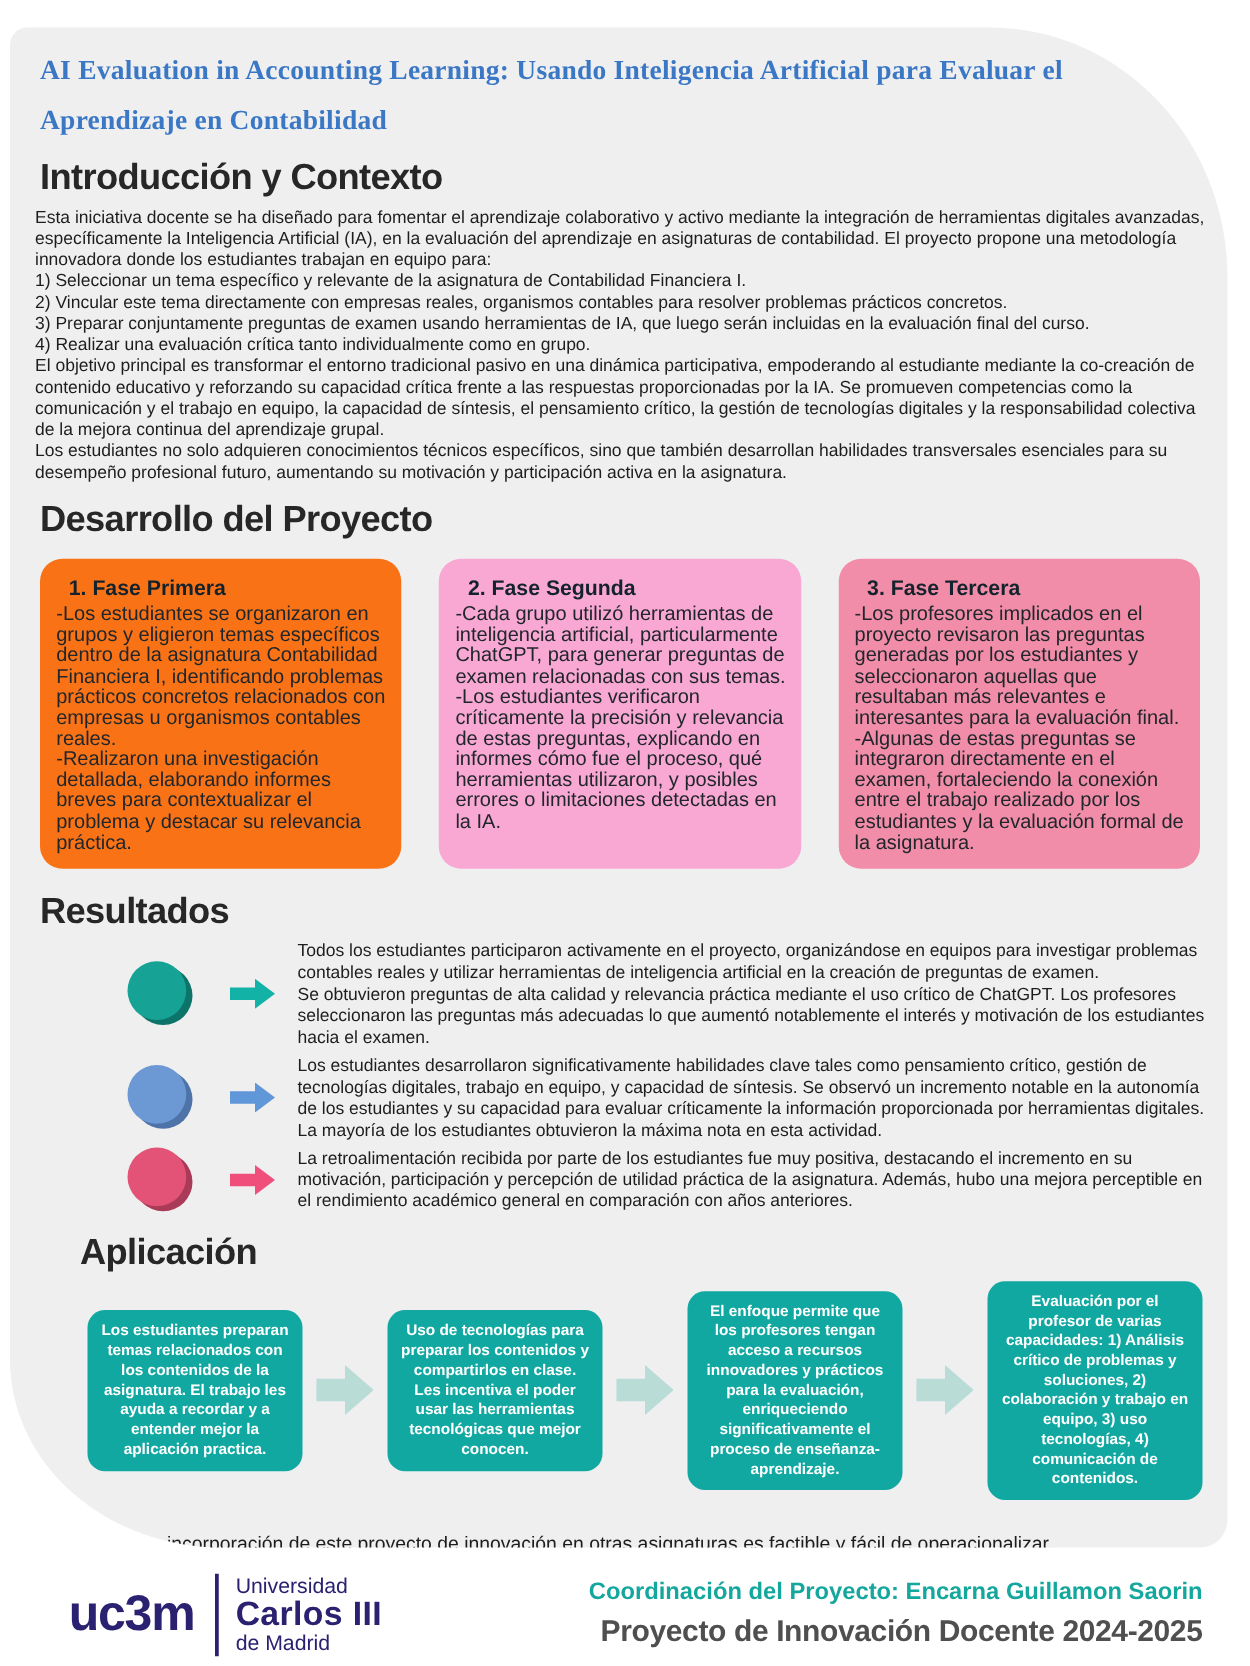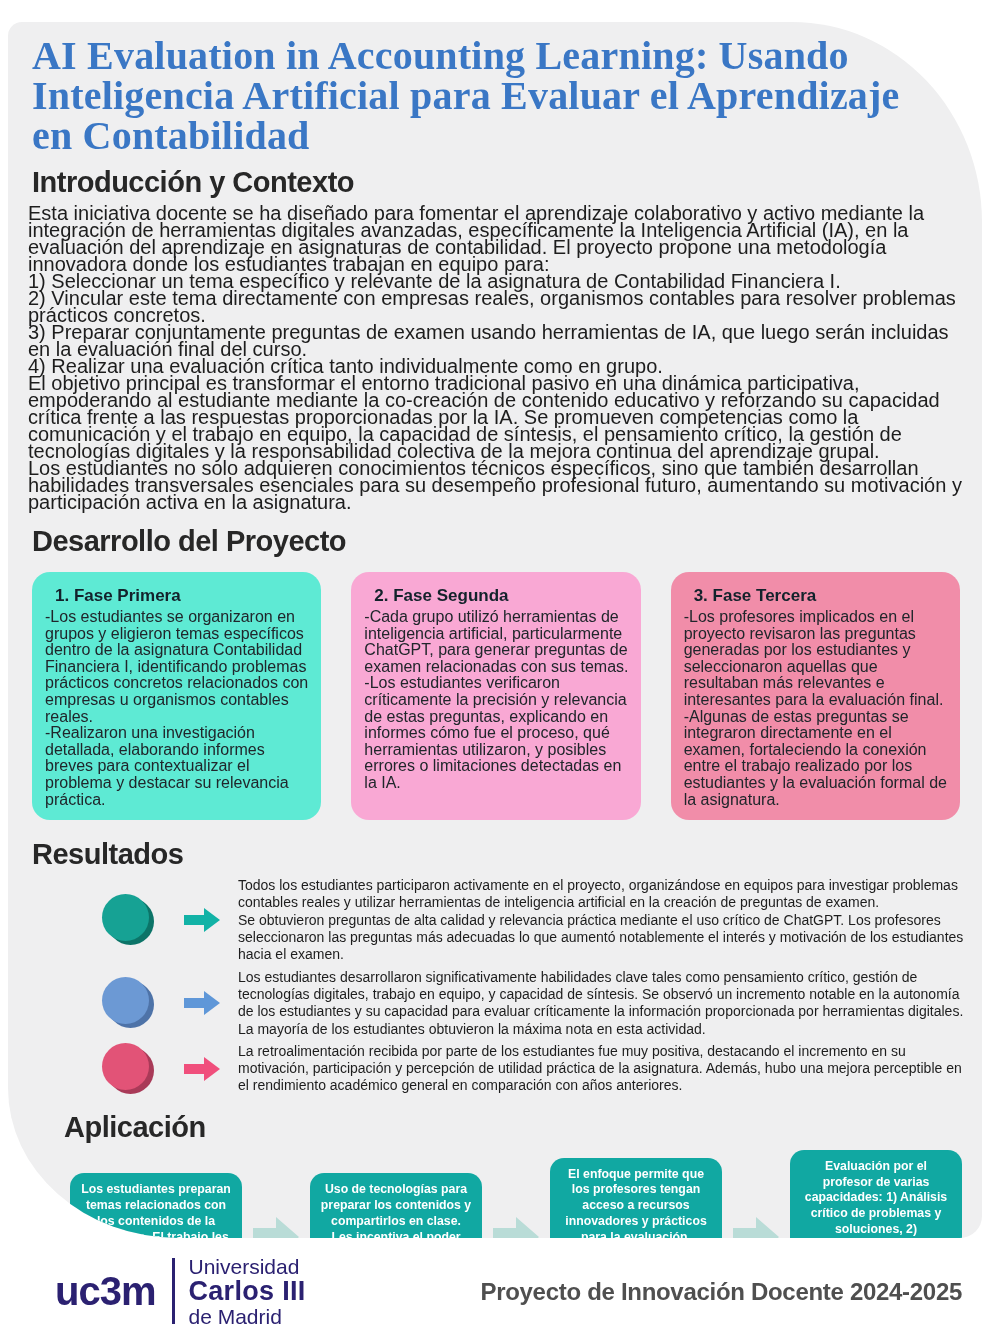--- a/index.html
+++ b/index.html
@@ -9,34 +9,34 @@
     -webkit-font-smoothing:antialiased;
   }
   .poster{
     position:absolute;left:8px;top:22px;width:974px;height:1216px;
     background:#efeff0;
     border-radius:14px 190px 22px 170px / 14px 200px 22px 150px;
     box-sizing:border-box;padding:10px 18px 0 16px;overflow:hidden;
   }
   .title{
     font-family:"Liberation Serif","DejaVu Serif",serif;
-    font-weight:700;font-size:40px;line-height:40px;color:#3a77c5;
+    font-weight:700;font-size:22px;line-height:40px;color:#3a77c5;
     margin:4px 0 2px 8px;max-width:880px;letter-spacing:0.2px;
   }
   .h2{
     font-weight:700;font-size:29px;color:#272727;letter-spacing:-0.5px;
     margin:10px 0 6px 8px;
   }
-  .intro-text{margin:2px 0 0 4px;width:946px;font-size:20px;line-height:17px;color:#1d1d1d;}
+  .intro-text{margin:2px 0 0 4px;width:946px;font-size:14px;line-height:17px;color:#1d1d1d;}
   .intro-text div{margin:0;}
 
   
   .phases{display:flex;gap:30px;margin:14px 4px 0 8px;}
   .phase{flex:1;border-radius:18px;padding:12px 11px 12px 13px;box-sizing:border-box;min-height:196px;}
-  .phase-teal{background:#5eead4;}
+  .phase-teal{background:#f97316;}
   .phase-blue{background:#f9a8d4;}
   .phase-pink{background:#f18da9;}
   .phase-title{font-size:17px;font-weight:700;color:#13222b;padding-left:10px;margin:2px 0 3px 0;}
   .phase-text{font-size:16px;line-height:16.6px;color:#20262b;}
 
   
   .result-row{display:flex;align-items:center;margin:5px 0 5px 78px;}
   .circle{position:relative;width:52px;height:52px;flex:0 0 52px;margin-right:30px;}
   .circle .back{position:absolute;left:5px;top:4px;width:47px;height:47px;border-radius:50%;}
   .circle .front{position:absolute;left:0;top:0;width:47px;height:47px;border-radius:50%;}
@@ -57,21 +57,21 @@
 
   .conclusions{margin:26px 60px 0 88px;font-size:15.5px;line-height:19.5px;color:#1c1c1c;}
   .conclusions div+div{margin-top:16px;}
 
   
   .footer{position:absolute;left:0;bottom:0;width:1000px;height:83px;display:flex;align-items:center;background:#ffffff;}
   .logo{display:flex;align-items:center;margin-left:55px;color:#2b2171;}
   .logo-abbr{font-size:40px;font-weight:700;letter-spacing:-1px;}
   .logo-divider{width:3px;height:66px;background:#2b2171;margin:0 14px 0 16px;}
   .logo-lines{display:flex;flex-direction:column;line-height:1.04;}
-  .logo-line1,.logo-line3{font-size:21px;}
+  .logo-line1,.logo-line3{font-size:17px;}
   .logo-line2{font-size:27px;font-weight:700;letter-spacing:0.3px;}
   .footer-right{margin-left:auto;margin-right:38px;text-align:right;}
   .footer-coord{color:#14a79d;font-weight:700;font-size:19px;margin-bottom:7px;}
   .footer-project{color:#4f4f4f;font-weight:700;font-size:24px;letter-spacing:-0.3px;}
 </style>
 </head>
 <body>
 
 <div class="poster">
 
@@ -189,15 +189,16 @@
   <div class="logo">
     <div class="logo-abbr">uc3m</div>
     <div class="logo-divider"></div>
     <div class="logo-lines">
       <div class="logo-line1">Universidad</div>
       <div class="logo-line2">Carlos III</div>
       <div class="logo-line3">de Madrid</div>
     </div>
   </div>
   <div class="footer-right">
+    <div class="footer-coord">Coordinación del Proyecto: Encarna Guillamon Saorin</div>
     <div class="footer-project">Proyecto de Innovación Docente 2024-2025</div>
   </div>
 </div>
 
 </body></html>

